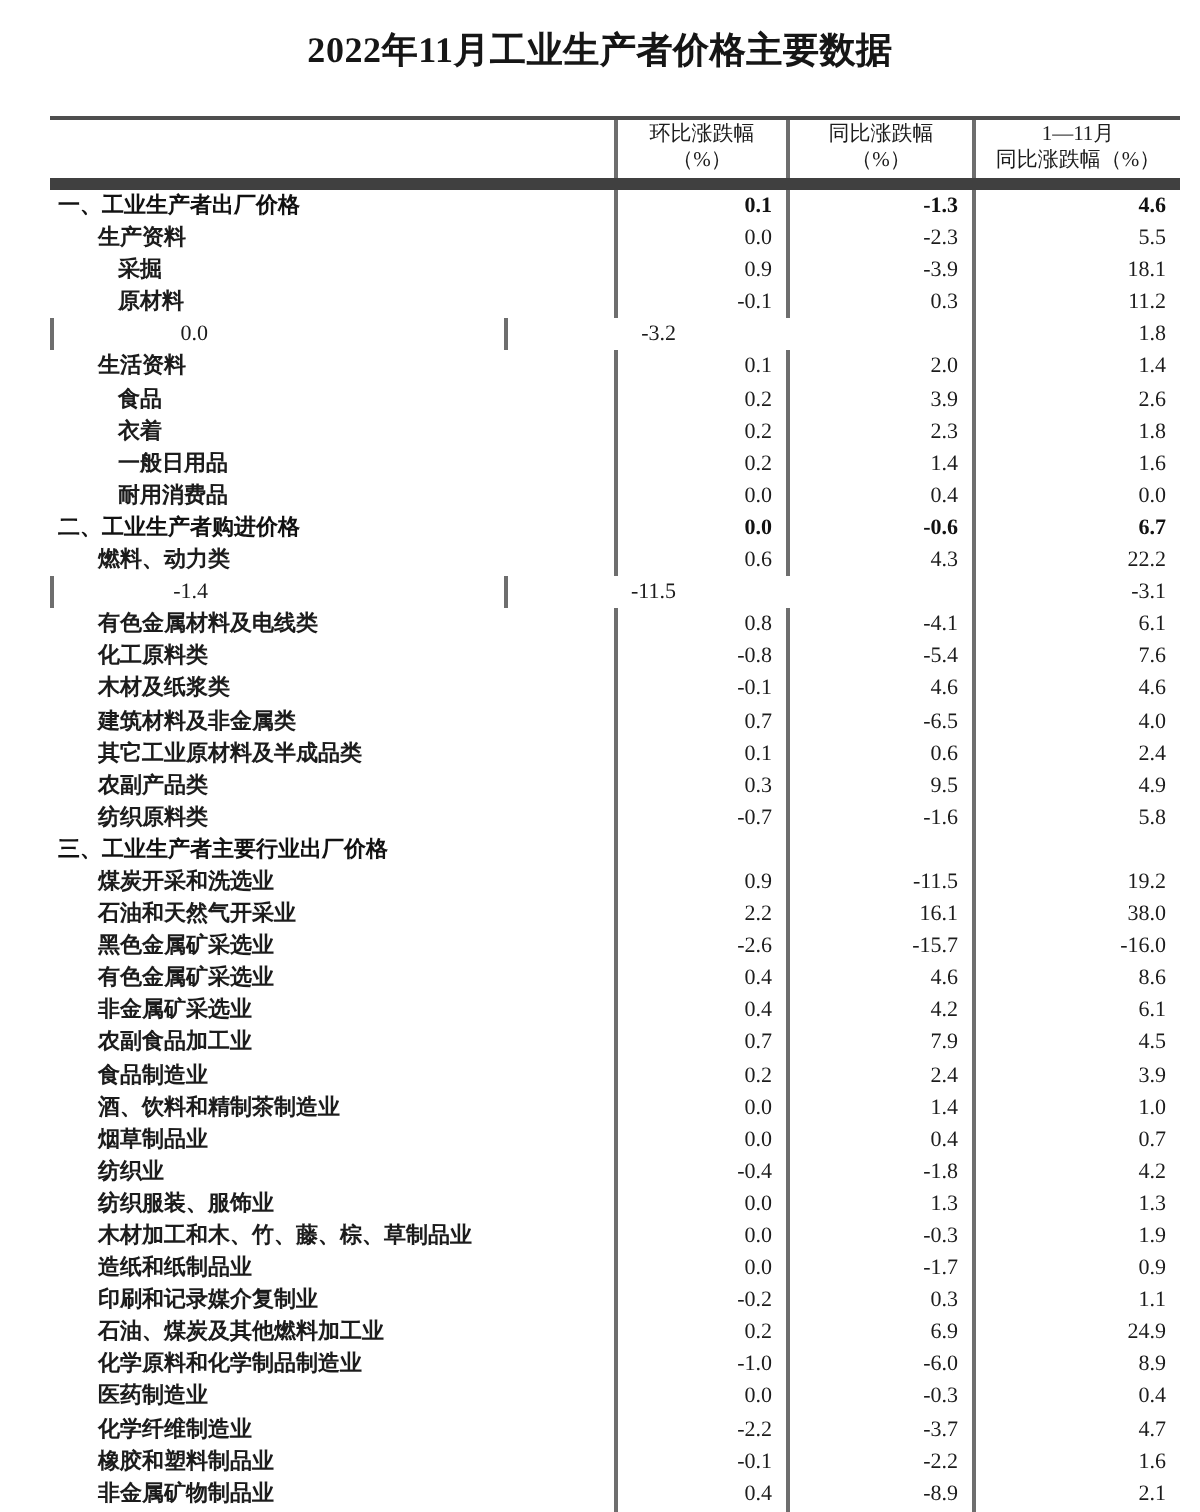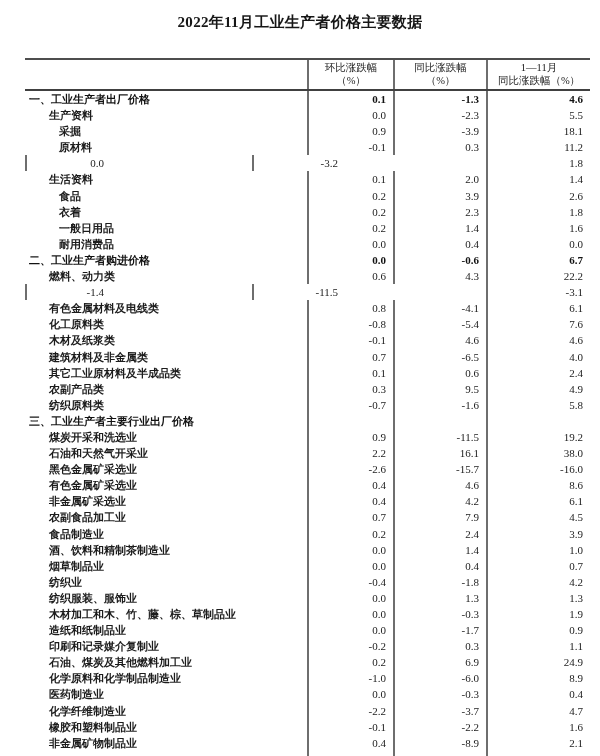--- a/index.html
+++ b/index.html
@@ -2,27 +2,27 @@
 <html><head>
 <meta charset="utf-8">
 <style>
   html,body{margin:0;padding:0;}
   body{
     width:600px;height:756px;background:#ffffff;overflow:hidden;position:relative;
     font-family:"Liberation Serif","DejaVu Serif",serif;color:#1c1c1c;
   }
   .title{
     position:absolute;top:13px;left:0;width:600px;margin:0;
-    text-align:center;font-size:15px;font-weight:bold;color:#161616;
+    text-align:center;font-size:18px;font-weight:bold;color:#161616;
     letter-spacing:.3px;
   }
   .table{position:absolute;left:25px;top:58px;width:565px;}
   .thead{
     display:flex;height:29px;
-    border-top:2px solid #4e4e4e;border-bottom:2px solid #404040;
+    border-top:2px solid #4e4e4e;border-bottom:6px solid #404040;
   }
   .th{
     box-sizing:border-box;display:flex;flex-direction:column;
     justify-content:center;align-items:center;
     font-size:10.5px;line-height:12.5px;white-space:nowrap;color:#1c1c1c;
   }
   .label-w{width:282px;}
   .n1{width:86px;}
   .n2{width:93px;}
   .n3{width:104px;}

